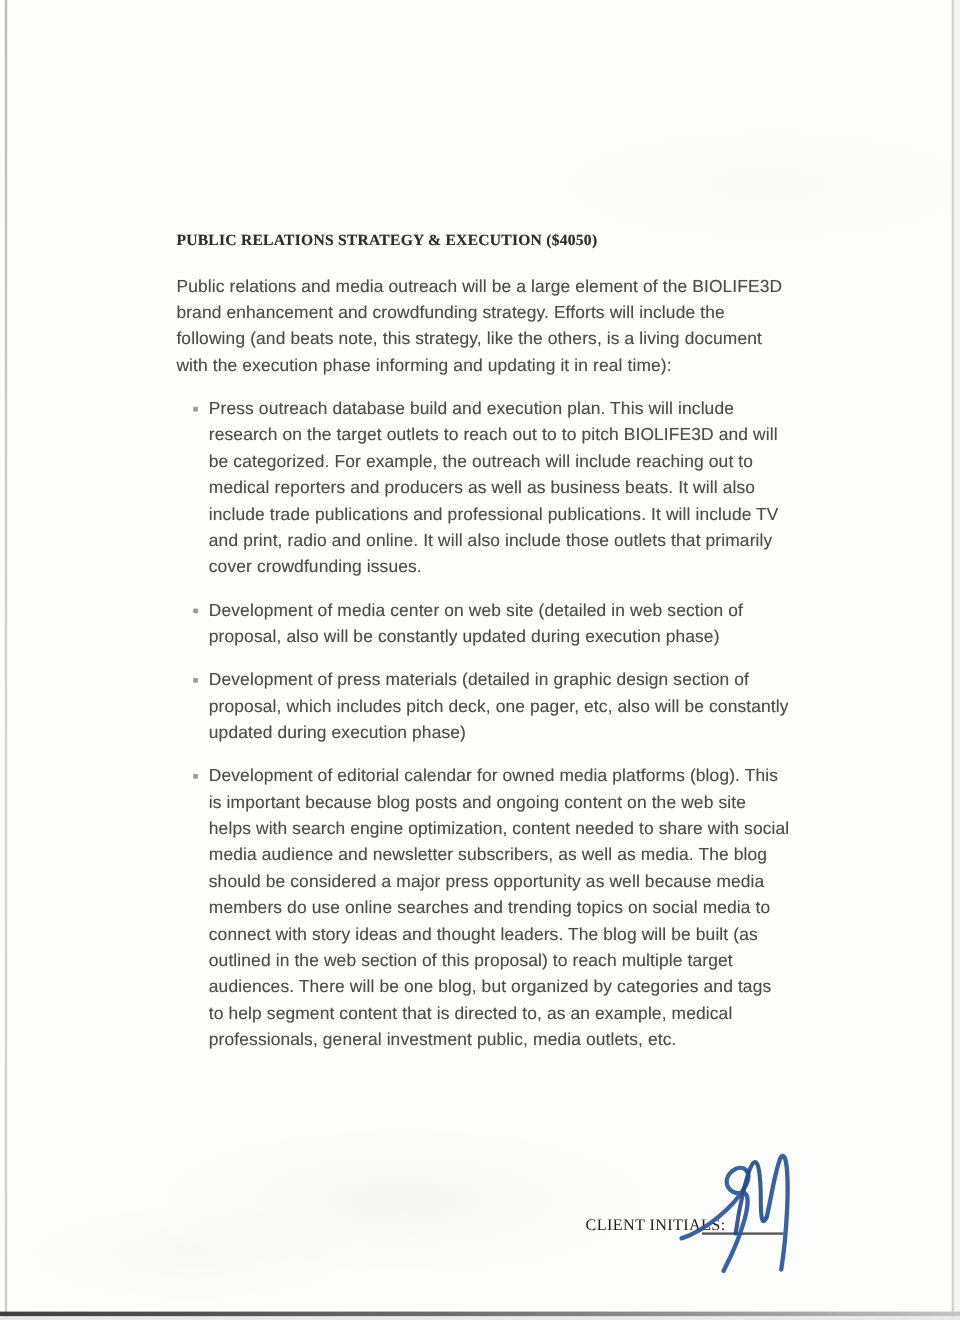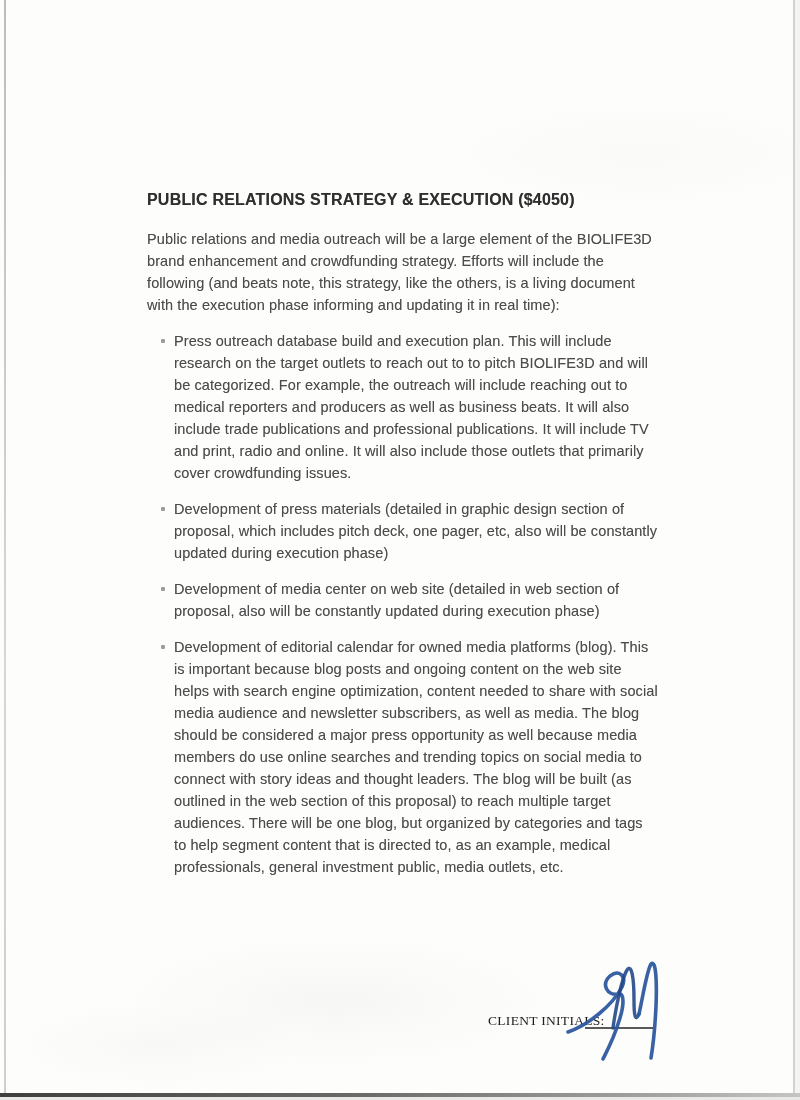--- a/index.html
+++ b/index.html
@@ -46,26 +46,27 @@
     left: 147px;
     top: 190px;
     width: 512px;
     color: #4c4c4c;
     font-size: 14.5px;
     line-height: 22px;
     letter-spacing: 0.1px;
     text-shadow: 0 0 0.6px rgba(90,90,90,0.45);
   }
   .heading {
-    font-size: 16px;
+    font-size: 13px;
     font-weight: bold;
     color: #2e2e2e;
     letter-spacing: 0.2px;
     line-height: 20px;
     text-shadow: 0 0 0.6px rgba(40,40,40,0.5);
+    font-family: Liberation Serif, serif;
   }
   .intro { margin-top: 18px; }
   .bullets {
     list-style: none;
     margin-top: 11px;
   }
   .bullets li {
     position: relative;
     margin-top: 14px;
     padding-left: 27px;
@@ -122,25 +123,25 @@
 
     <p class="intro">Public relations and media outreach will be a large element of the BIOLIFE3D brand enhancement and crowdfunding strategy. Efforts will include the following (and beats note, this strategy, like the others, is a living document with the execution phase informing and updating it in real time):</p>
 
     <ul class="bullets">
       <li>
         <span class="bullet-dot"></span>
         <span>Press outreach database build and execution plan. This will include research on the target outlets to reach out to to pitch BIOLIFE3D and will be categorized. For example, the outreach will include reaching out to medical reporters and producers as well as business beats. It will also include trade publications and professional publications. It will include TV and print, radio and online. It will also include those outlets that primarily cover crowdfunding issues.</span>
       </li>
       <li>
         <span class="bullet-dot"></span>
-        <span>Development of press materials (detailed in graphic design section of proposal, which includes pitch deck, one pager, etc, also will be constantly updated during execution phase)</span>
+        <span>Development of media center on web site (detailed in web section of proposal, also will be constantly updated during execution phase)</span>
       </li>
       <li>
         <span class="bullet-dot"></span>
-        <span>Development of media center on web site (detailed in web section of proposal, also will be constantly updated during execution phase)</span>
+        <span>Development of press materials (detailed in graphic design section of proposal, which includes pitch deck, one pager, etc, also will be constantly updated during execution phase)</span>
       </li>
       <li>
         <span class="bullet-dot"></span>
         <span>Development of editorial calendar for owned media platforms (blog). This is important because blog posts and ongoing content on the web site helps with search engine optimization, content needed to share with social media audience and newsletter subscribers, as well as media. The blog should be considered a major press opportunity as well because media members do use online searches and trending topics on social media to connect with story ideas and thought leaders. The blog will be built (as outlined in the web section of this proposal) to reach multiple target audiences. There will be one blog, but organized by categories and tags to help segment content that is directed to, as an example, medical professionals, general investment public, media outlets, etc.</span>
       </li>
     </ul>
   </div>
 
   <div class="footer">CLIENT INITIALS:</div>
   <div class="initials-line"></div>

